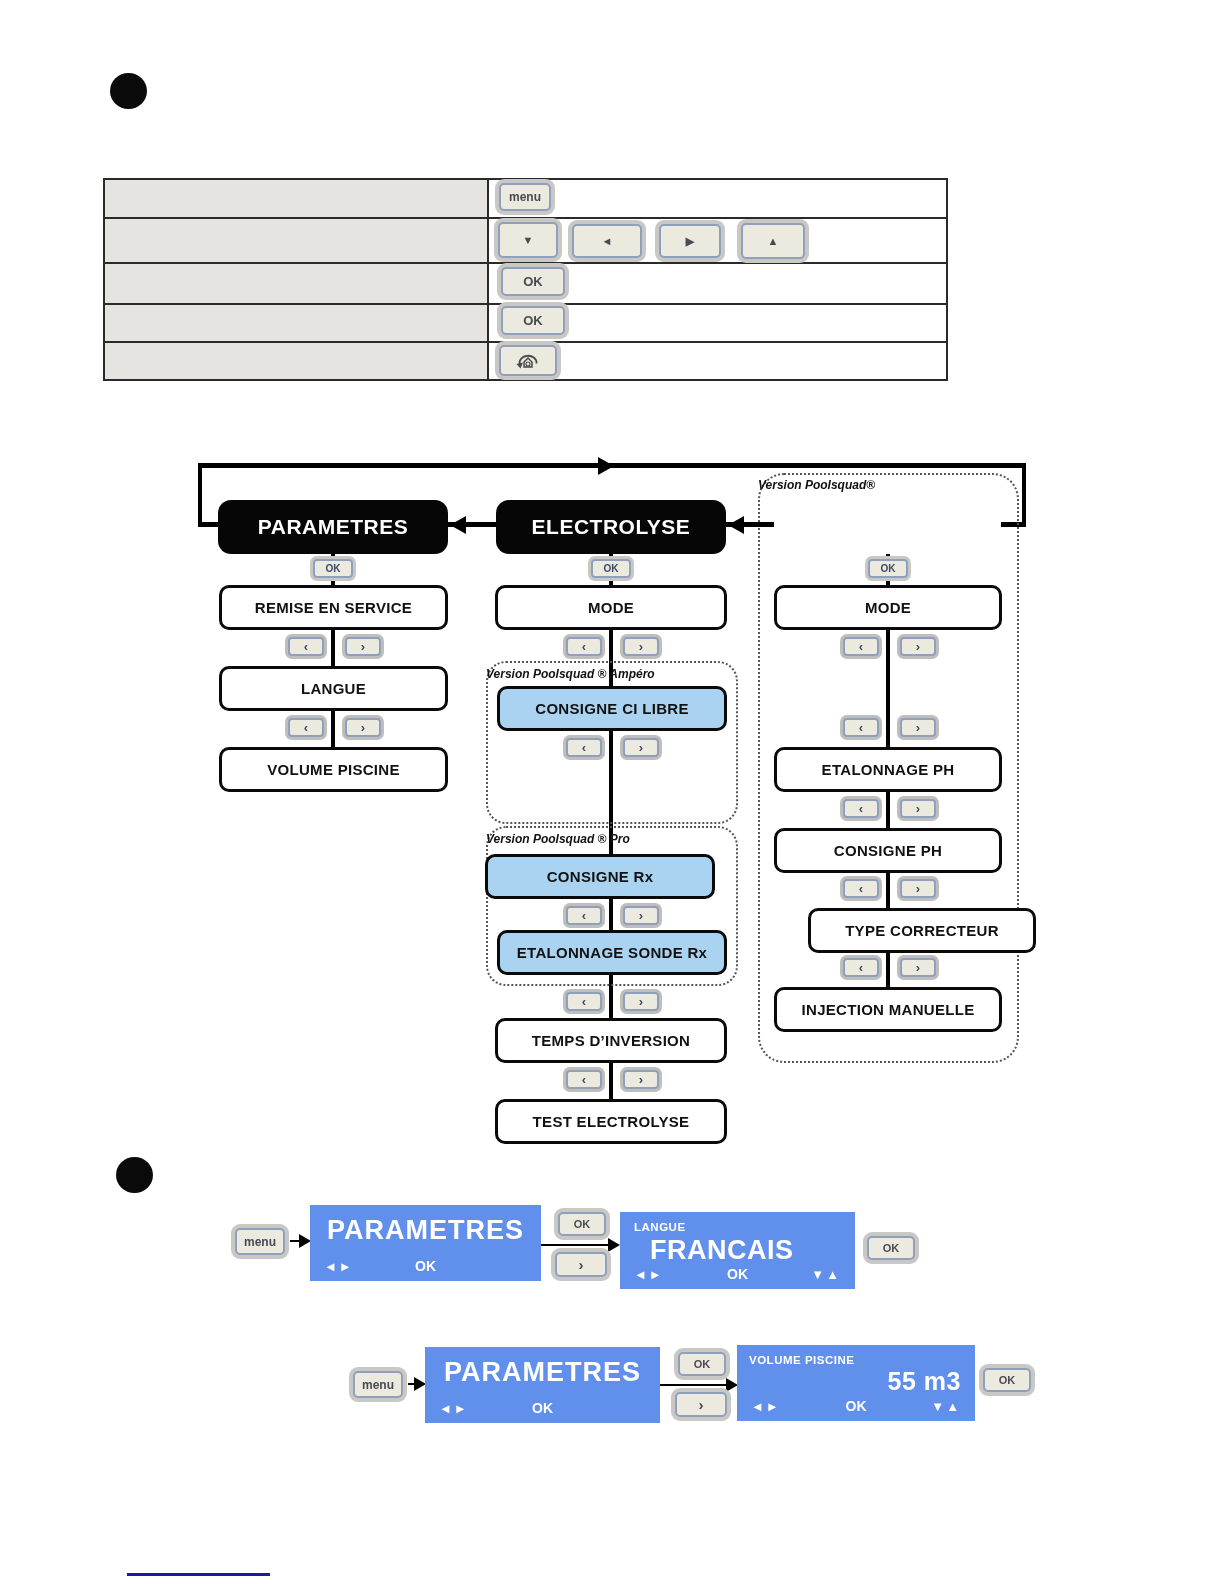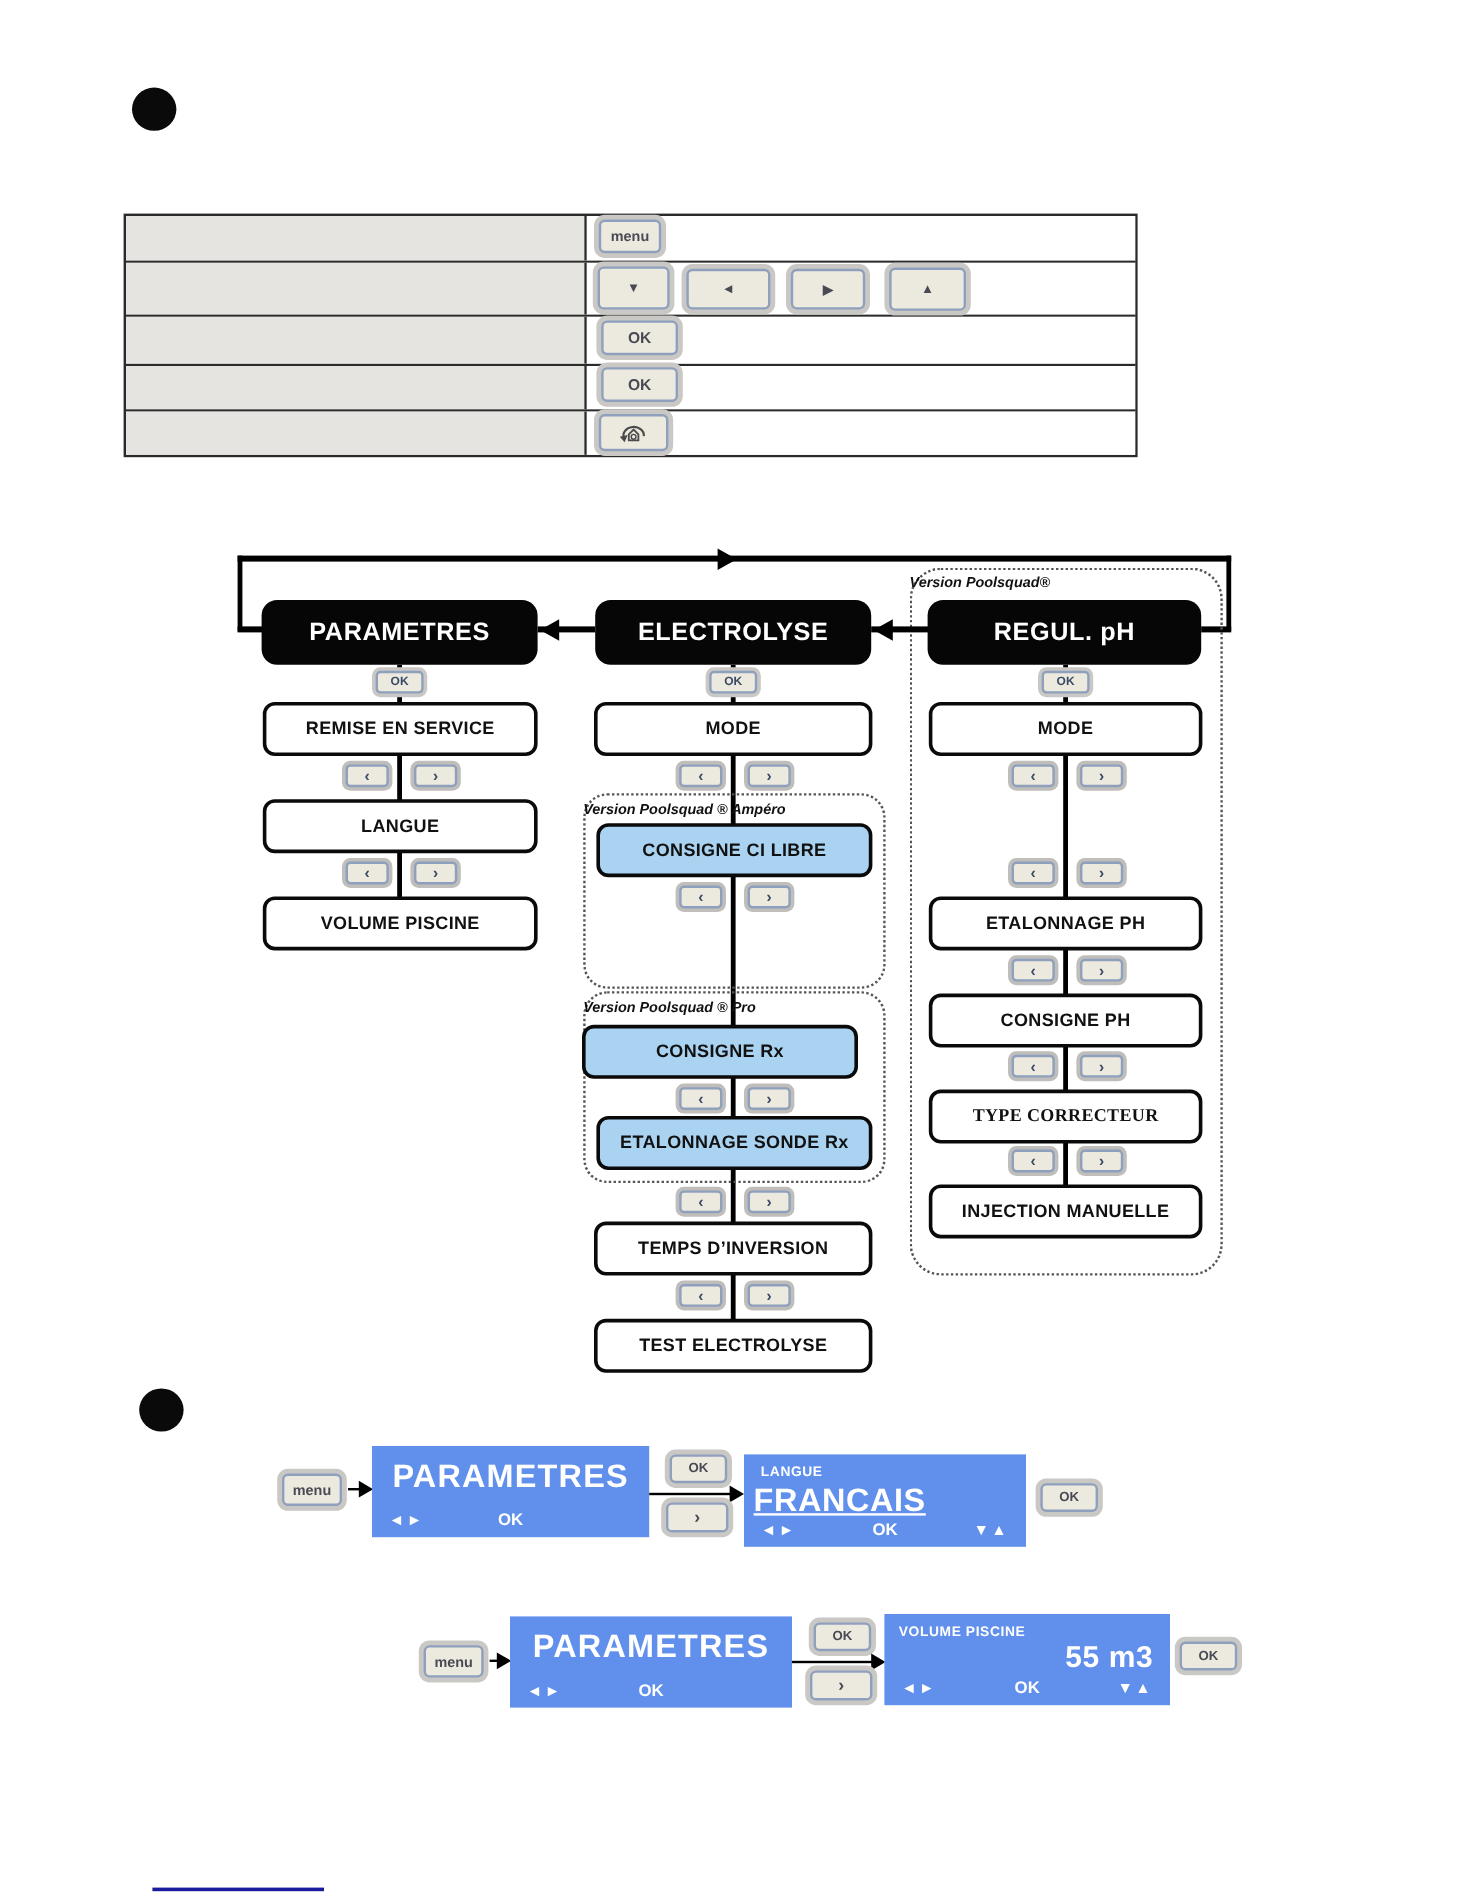--- a/index.html
+++ b/index.html
@@ -147,23 +147,20 @@
   <div class="vline" style="left:331px;top:554px;height:200px;"></div>
   <div class="vline" style="left:609px;top:554px;height:550px;"></div>
   <div class="vline" style="left:886px;top:554px;height:440px;"></div>
 
   <div class="blackbox" style="left:218px;top:500px;width:230px;">
     <span>PARAMETRES</span>
     </div>
   <div class="blackbox" style="left:496px;top:500px;width:230px;">
     <span>ELECTROLYSE</span>
     </div>
-  <div class="blackbox" style="left:773px;top:500px;width:228px;">
-    <span>REGUL. pH</span>
-    </div>
 
   <div class="okmini" style="left:313px;top:559px;">
     <span>OK</span>
     </div>
   <div class="okmini" style="left:591px;top:559px;">
     <span>OK</span>
     </div>
   <div class="okmini" style="left:868px;top:559px;">
     <span>OK</span>
     </div>
@@ -272,21 +269,21 @@
     </div>
   <div class="wbox" style="left:774px;top:828px;width:228px;">
     <span>CONSIGNE PH</span>
     </div>
   <div class="navmini" style="left:843px;top:879px;">
     <span>‹</span>
     </div>
   <div class="navmini" style="left:900px;top:879px;">
     <span>›</span>
     </div>
-  <div class="wbox" style="left:774px;top:908px;width:228px;font-family:Liberation Serif, serif;">
+  <div class="wbox" style="left:808px;top:908px;width:228px;">
     <span>TYPE CORRECTEUR</span>
     </div>
   <div class="navmini" style="left:843px;top:958px;">
     <span>‹</span>
     </div>
   <div class="navmini" style="left:900px;top:958px;">
     <span>›</span>
     </div>
   <div class="wbox" style="left:774px;top:987px;width:228px;">
     <span>INJECTION MANUELLE</span>
@@ -308,21 +305,21 @@
     <span>OK</span>
     </div>
   <div class="tline" style="left:541px;top:1244px;width:70px;"></div>
   <div class="tarrR" style="left:608px;top:1238px;"></div>
   <div class="pbtn" style="left:555px;top:1252px;width:52px;height:25px;font-size:15px;">
     <span>›</span>
     </div>
 
   <div class="screen" style="left:620px;top:1212px;width:235px;height:77px;">
     <div class="sc-small" style="left:14px;top:9px;">LANGUE</div>
-    <div class="sc-big" style="left:8px;top:23px;text-decoration:underline;">FRANCAIS</div>
+    <div class="sc-big" style="left:30px;top:23px;">FRANCAIS</div>
     <div class="sc-nav">◄►</div>
     <div class="sc-ok">OK</div>
     <div class="sc-ud">▼▲</div>
   </div>
 
   <div class="pbtn" style="left:867px;top:1236px;width:48px;height:24px;font-size:11px;">
     <span>OK</span>
     </div>
 
   <div class="pbtn" style="left:353px;top:1371px;width:50px;height:27px;font-size:12px;">

